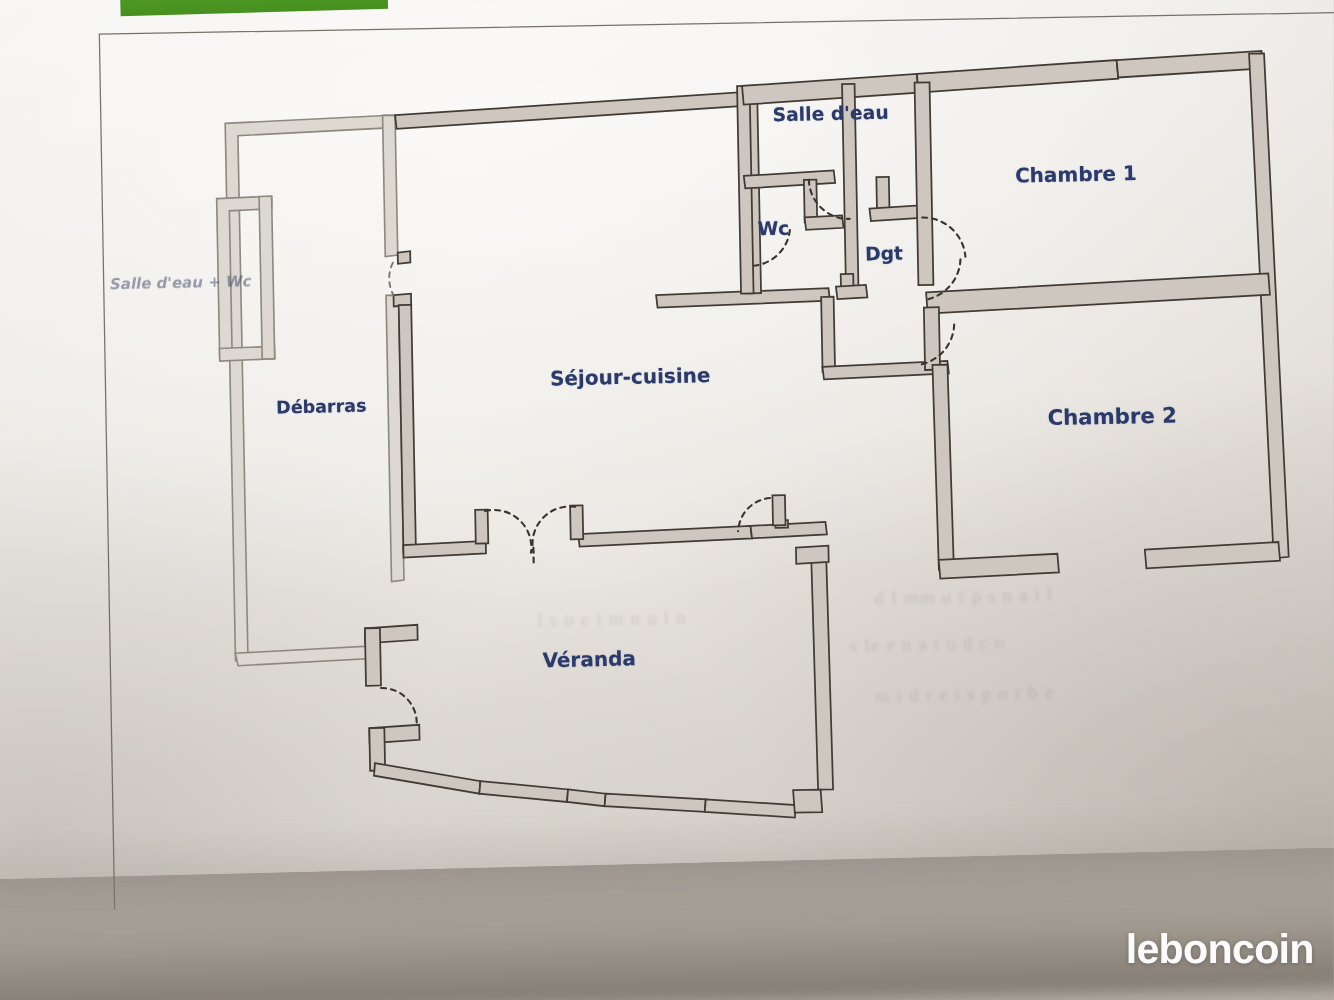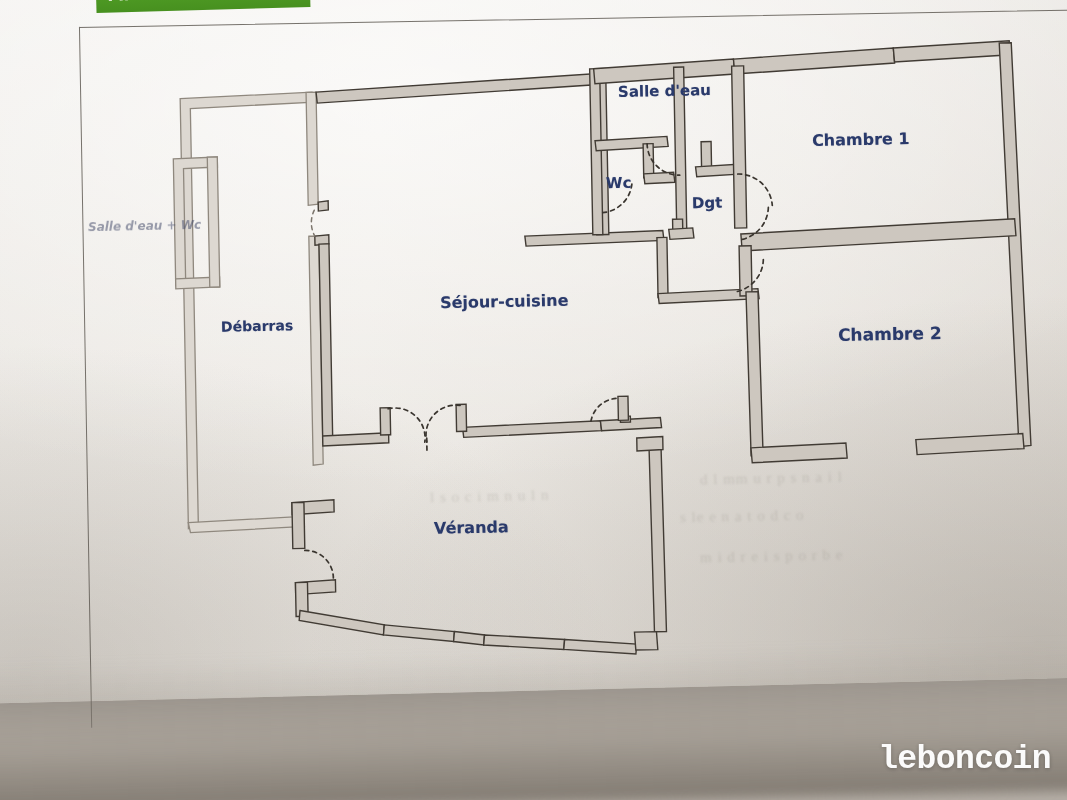--- a/index.html
+++ b/index.html
@@ -92,21 +92,21 @@
     position:absolute;color:rgba(120,114,106,.22);
     font-family:"Liberation Serif", serif;font-size:15px;
     letter-spacing:1px;transform:rotate(-1.2deg);white-space:nowrap;
     filter:blur(1.2px);pointer-events:none;
   }
 
   
   #watermark{
     position:absolute;right:16px;bottom:22px;
     color:#ffffff;font-size:33px;font-weight:bold;
-    font-family:Liberation Mono, monospace;
+    font-family:Liberation Sans, sans-serif;
     letter-spacing:-.6px;
     text-shadow:0 1px 4px rgba(0,0,0,.25);
     opacity:.97;
   }
 </style>
 </head>
 <body>
 
 <div id="photo">
 

